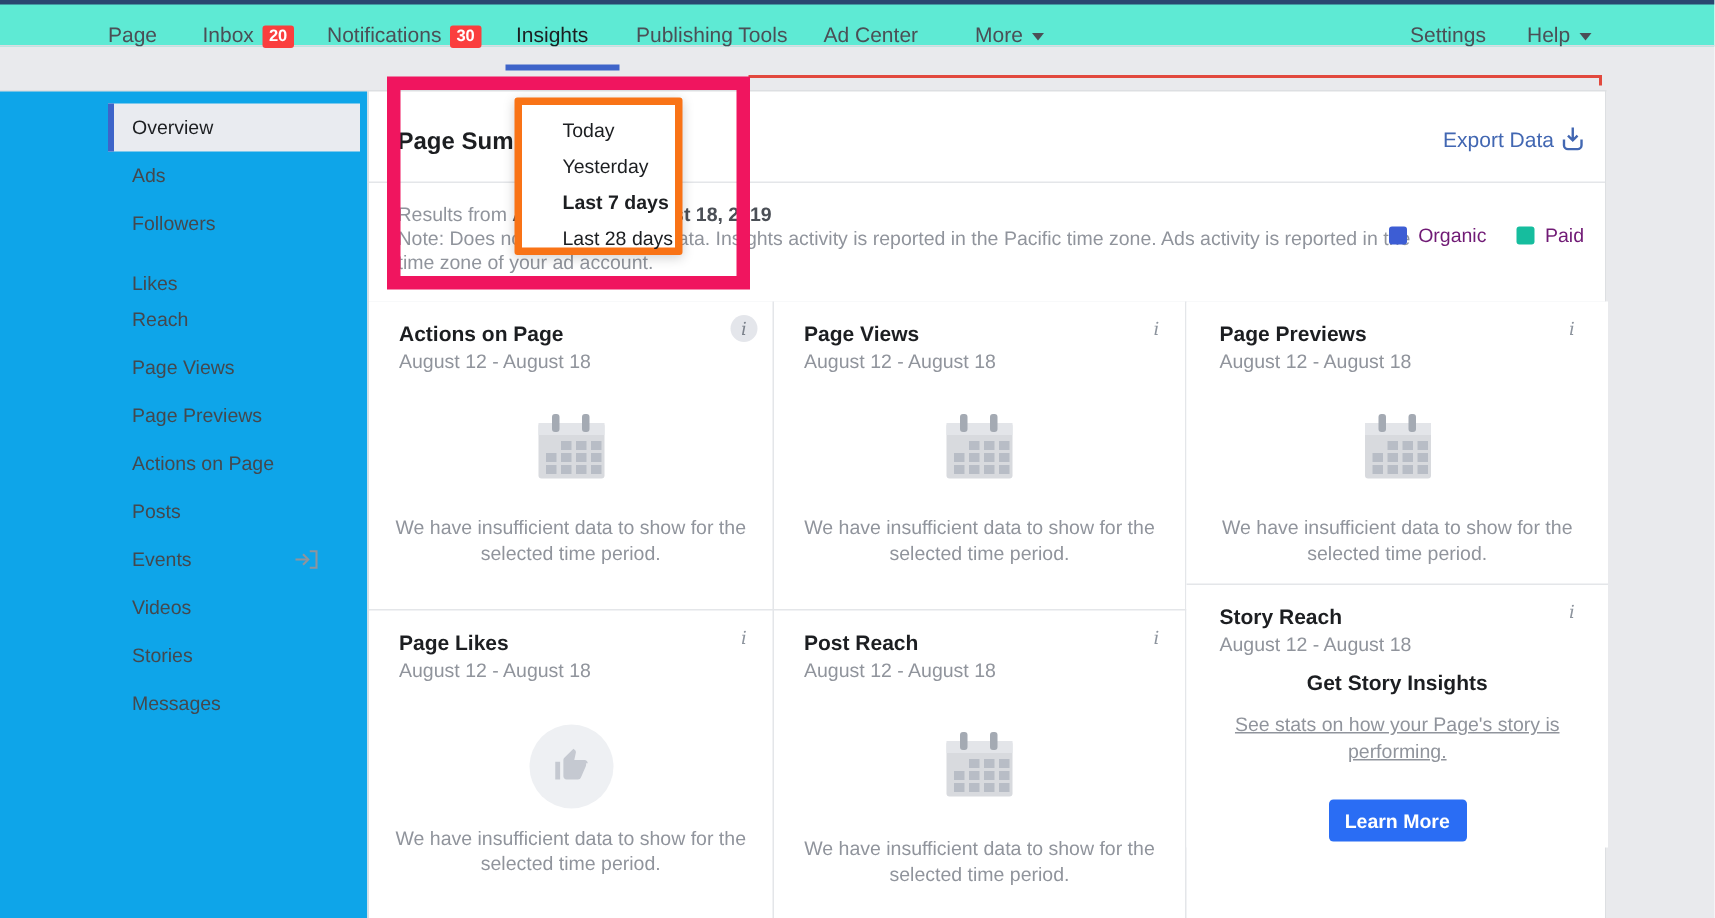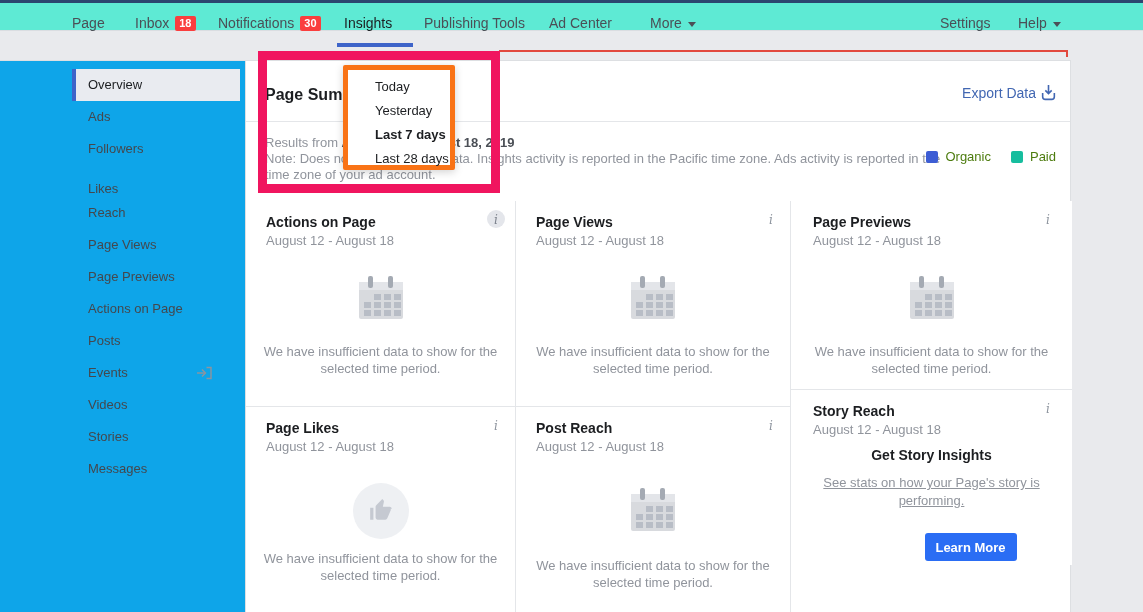--- a/index.html
+++ b/index.html
@@ -40,21 +40,21 @@
   
   .summary-title { position:absolute; left:19px; top:25px; font-size:16px; font-weight:bold; color:#1c1e21; }
   .header-divider { position:absolute; left:0; top:60px; width:100%; border-top:1px solid #e4e6e9; }
   .export-link { position:absolute; right:14px; top:23px; font-size:14px; color:#4267b2; cursor:pointer; }
   .export-link svg { vertical-align:-3px; margin-left:5px; }
 
   
   .results-line { position:absolute; left:19px; font-size:13px; color:#90949c; line-height:16px; white-space:nowrap; }
   .results-dates { color:#4b4f56; font-weight:bold; }
   .legend { position:absolute; right:14px; top:88px; display:flex; gap:20px; align-items:center; }
-  .legend-item { display:flex; align-items:center; gap:7px; font-size:13px; color:#4d7c0f; }
+  .legend-item { display:flex; align-items:center; gap:7px; font-size:13px; color:#701a75; }
   .legend-swatch { width:12px; height:12px; border-radius:2px; }
   .results-divider { position:absolute; left:0; top:140px; width:100%; border-top:1px solid #e4e6e9; }
 
   
   .card { position:absolute; background:#fff; }
   .card.bdr { border-right:1px solid #e4e6e9; }
   .row2 { border-top:1px solid #e4e6e9; }
   .card-title { position:absolute; top:13px; font-size:14px; font-weight:bold; color:#1c1e21; }
   .card-dates { position:absolute; top:32px; font-size:13px; color:#90949c; }
   .pad20 { left:20px; } .pad22 { left:22px; }
@@ -67,21 +67,21 @@
                   display:flex; align-items:center; justify-content:center; }
   .card-msg { position:absolute; left:50%; transform:translateX(-50%); width:258px;
               text-align:center; font-size:13px; line-height:17px; color:#90949c; }
   .cta-head { position:absolute; left:0; top:57px; width:100%; text-align:center;
               font-size:14px; font-weight:bold; color:#1c1e21; }
   .cta-body { position:absolute; left:50%; transform:translateX(-50%); top:84px; width:242px;
               text-align:center; font-size:13px; line-height:18px; color:#90949c;text-decoration:underline; }
   .cta-btn { position:absolute; left:50%; transform:translateX(-50%); top:143px;
              width:92px; height:28px; border:none; border-radius:3px; background:#2a6df4;
              color:#fff; font-size:13px; font-weight:bold; font-family:"Liberation Sans",sans-serif;
-             cursor:pointer;margin-left:39px; }
+             cursor:pointer; }
 
   
   .dropdown { position:absolute; left:343px; top:65px; width:112px; height:105px; z-index:50;
               background:#fff; border:5px solid #f97316; border-radius:2px;
               box-shadow:0 2px 8px rgba(0,0,0,0.18); padding-top:5px; }
   .dropdown-item { height:24px; line-height:24px; padding-left:27px; font-size:13px;
                    color:#1c1e21; cursor:pointer; white-space:nowrap; }
   .dropdown-item.selected { font-weight:bold; }
 
   
@@ -91,21 +91,21 @@
                 border-top:2px solid #e2493e; border-right:2px solid #e2493e;
                 z-index:99; pointer-events:none; }
 </style>
 </head>
 <body>
 
 <div class="topnav">
   <div class="topline"></div>
 
   <div class="nav-item" style="left:72px"><span>Page</span></div>
-  <div class="nav-item" style="left:135px"><span>Inbox</span><span class="badge">18</span></div>
+  <div class="nav-item" style="left:135px"><span>Inbox</span><span class="badge">20</span></div>
   <div class="nav-item" style="left:218px"><span>Notifications</span><span class="badge">30</span></div>
   <div class="nav-item active" style="left:344px"><span>Insights</span></div>
   <div class="nav-item" style="left:424px"><span>Publishing Tools</span></div>
   <div class="nav-item" style="left:549px"><span>Ad Center</span></div>
   <div class="nav-item" style="left:650px"><span>More</span><span class="caret"></span></div>
 
   <div class="nav-item" style="left:940px"><span>Settings</span></div>
   <div class="nav-item" style="left:1018px"><span>Help</span><span class="caret"></span></div>
 
   <div class="tab-underline"></div>

